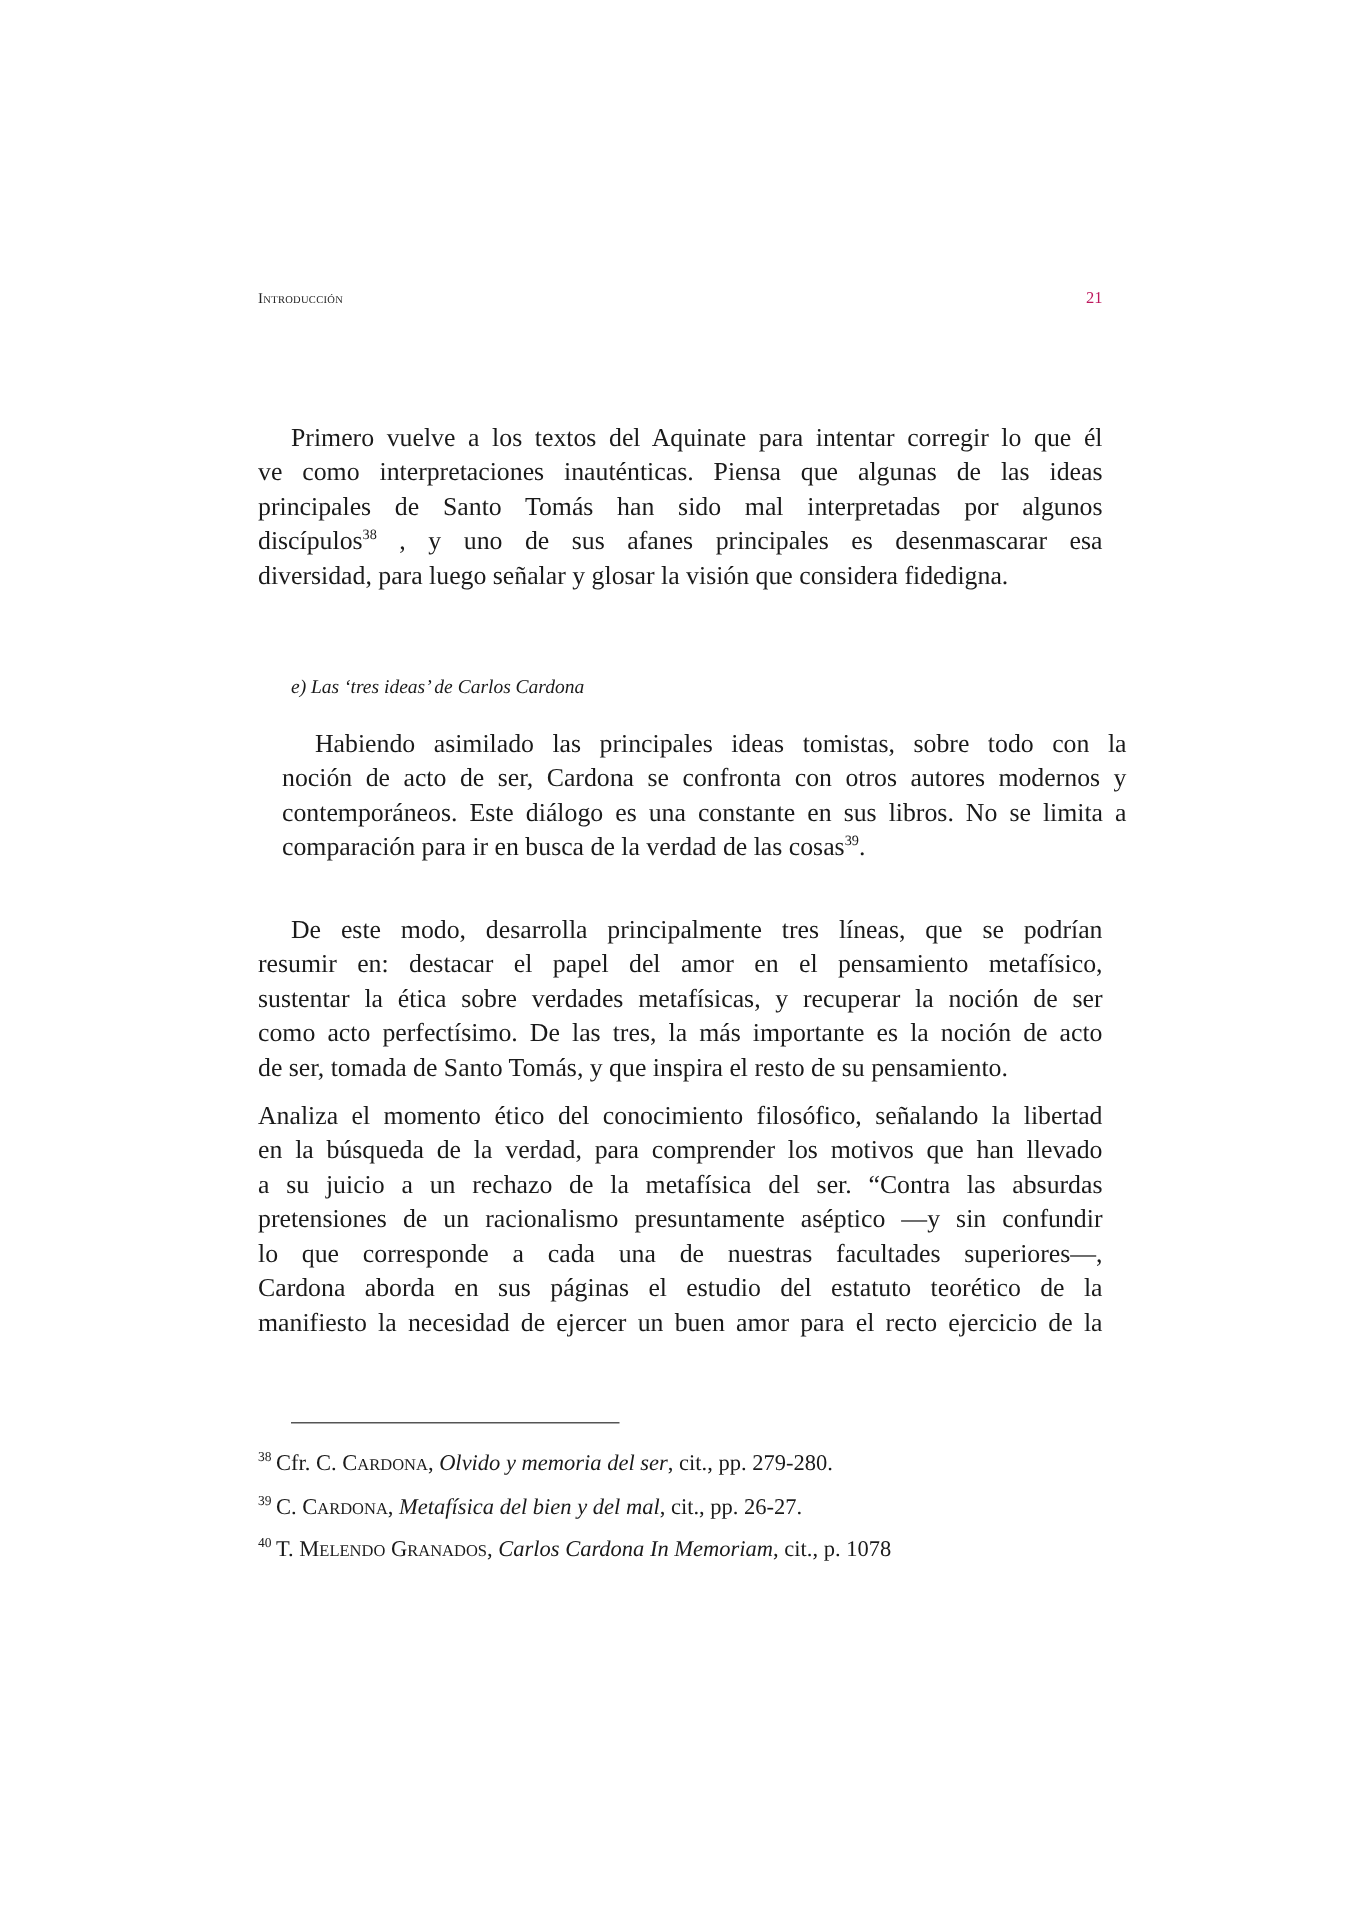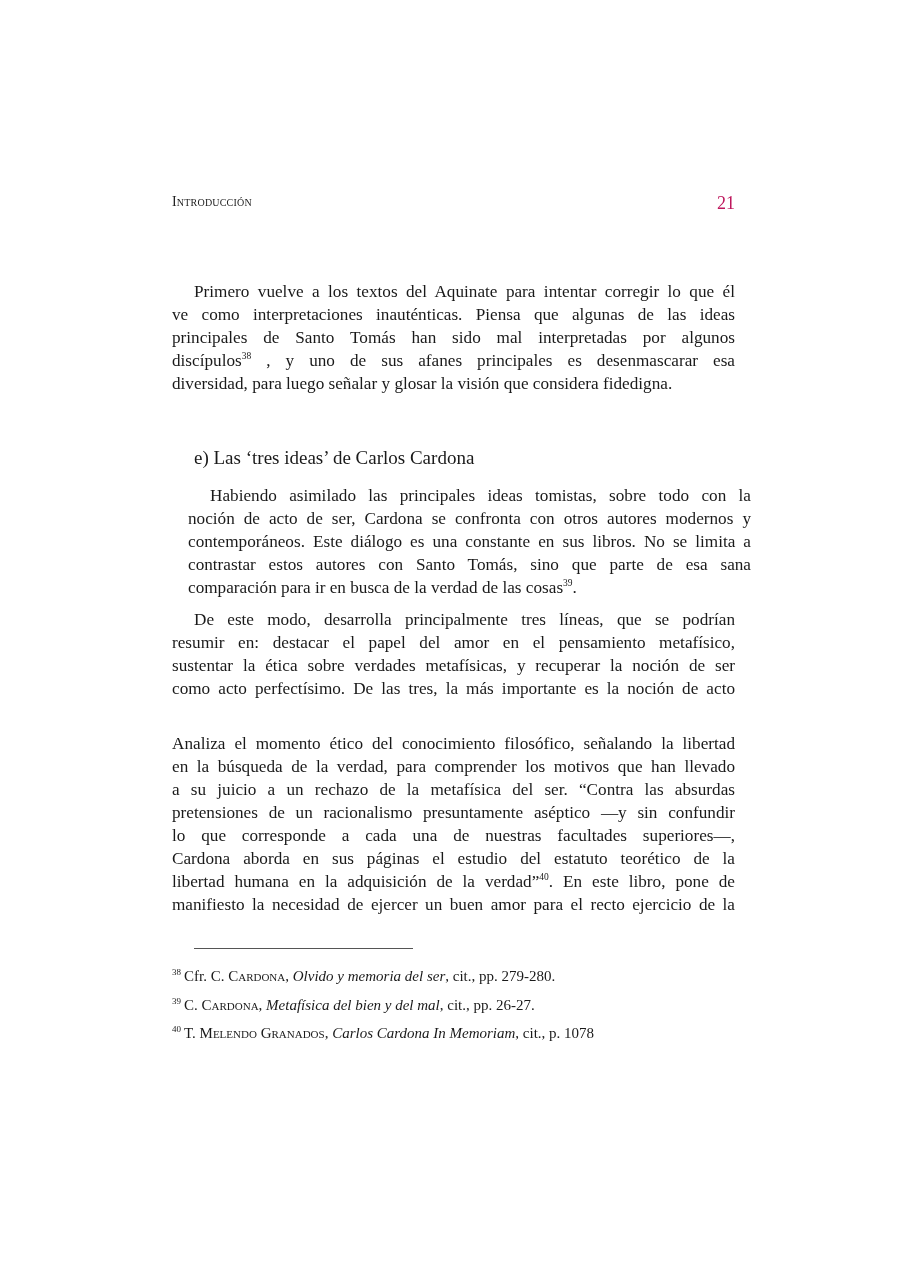--- a/index.html
+++ b/index.html
@@ -1,37 +1,37 @@
 <!DOCTYPE html>
 <html><head>
 <meta charset="utf-8">
 <style>
   html, body { margin: 0; padding: 0; }
   body {
     width: 905px; height: 1280px; background: #ffffff; position: relative; overflow: hidden;
     font-family: "Liberation Serif", "DejaVu Serif", serif; color: #1a1a1a;
   }
   .running-head {
-    position: absolute; left: 172px; top: 194px; font-size: 14px; letter-spacing: 0.2px;
+    position: absolute; left: 172px; top: 194px; font-size: 10px; letter-spacing: 0.2px;
     font-variant: small-caps; color: #222;
   }
   .page-number {
-    position: absolute; right: 170px; top: 193px; font-size: 18px; color: #be185d;
+    position: absolute; right: 170px; top: 193px; font-size: 11px; color: #be185d;
   }
   .block { position: absolute; left: 172px; width: 563px; }
   .line {
     display: block; height: 23px; line-height: 23px; font-size: 17.2px; white-space: nowrap;
     text-align: justify; text-align-last: justify;
   }
   .line.last { text-align-last: left; }
   .line.indent { padding-left: 22px; }
   .sup { font-size: 9.5px; vertical-align: 7px; line-height: 0; }
   .it { font-style: italic; }
   .heading {
-    position: absolute; left: 194px; top: 446px; font-size: 19px; line-height: 23px;
+    position: absolute; left: 194px; top: 446px; font-size: 13px; font-style: italic; line-height: 23px;
   }
   .fn-rule { position: absolute; left: 194px; top: 948px; width: 219px; height: 1px; background: #555; }
   .footnote {
     position: absolute; left: 172px; font-size: 15px; line-height: 20px; white-space: nowrap;
   }
   .footnote .fnum { font-size: 9px; vertical-align: 6px; line-height: 0; margin-right: 3px; }
   .sc { font-variant: small-caps; }
 </style>
 </head>
 <body>
@@ -46,39 +46,38 @@
   <span class="line"><span>discípulos</span><span class="sup">38</span><span> , y uno de sus afanes principales es desenmascarar esa</span></span>
   <span class="line last">diversidad, para luego señalar y glosar la visión que considera fidedigna.</span>
 </div>
 
 <div class="heading">e) Las ‘tres ideas’ de Carlos Cardona</div>
 
 <div class="block" style="top:484px;margin-left:16px;">
   <span class="line indent">Habiendo asimilado las principales ideas tomistas, sobre todo con la</span>
   <span class="line">noción de acto de ser, Cardona se confronta con otros autores modernos y</span>
   <span class="line">contemporáneos. Este diálogo es una constante en sus libros. No se limita a</span>
-  <span class="line">contrastar estos autores con Santo Tomás, sino que parte de esa sana</span>
   <span class="line last"><span>comparación para ir en busca de la verdad de las cosas</span><span class="sup">39</span><span>.</span></span>
 </div>
 
 <div class="block" style="top:608px;">
   <span class="line indent">De este modo, desarrolla principalmente tres líneas, que se podrían</span>
   <span class="line">resumir en: destacar el papel del amor en el pensamiento metafísico,</span>
   <span class="line">sustentar la ética sobre verdades metafísicas, y recuperar la noción de ser</span>
   <span class="line">como acto perfectísimo. De las tres, la más importante es la noción de acto</span>
+  <span class="line last">de ser, tomada de Santo Tomás, y que inspira el resto de su pensamiento.</span>
 </div>
 
 <div class="block" style="top:732px;">
   <span class="line">Analiza el momento ético del conocimiento filosófico, señalando la libertad</span>
   <span class="line">en la búsqueda de la verdad, para comprender los motivos que han llevado</span>
   <span class="line">a su juicio a un rechazo de la metafísica del ser. “Contra las absurdas</span>
   <span class="line">pretensiones de un racionalismo presuntamente aséptico —y sin confundir</span>
   <span class="line">lo que corresponde a cada una de nuestras facultades superiores—,</span>
   <span class="line">Cardona aborda en sus páginas el estudio del estatuto teorético de la</span>
-  <span class="line"><span>libertad humana en la adquisición de la verdad”</span><span class="sup">40</span><span>. En este libro, pone de</span></span>
   <span class="line">manifiesto la necesidad de ejercer un buen amor para el recto ejercicio de la</span>
 </div>
 
 <div class="fn-rule"></div>
 
 <div class="footnote" style="top:966px;">
   <span class="fnum">38</span><span>Cfr. C. </span><span class="sc">Cardona</span><span>, </span><span class="it">Olvido y memoria del ser</span><span>, cit., pp. 279-280.</span>
 </div>
 <div class="footnote" style="top:995px;">
   <span class="fnum">39</span><span>C. </span><span class="sc">Cardona</span><span>, </span><span class="it">Metafísica del bien y del mal</span><span>, cit., pp. 26-27.</span>

